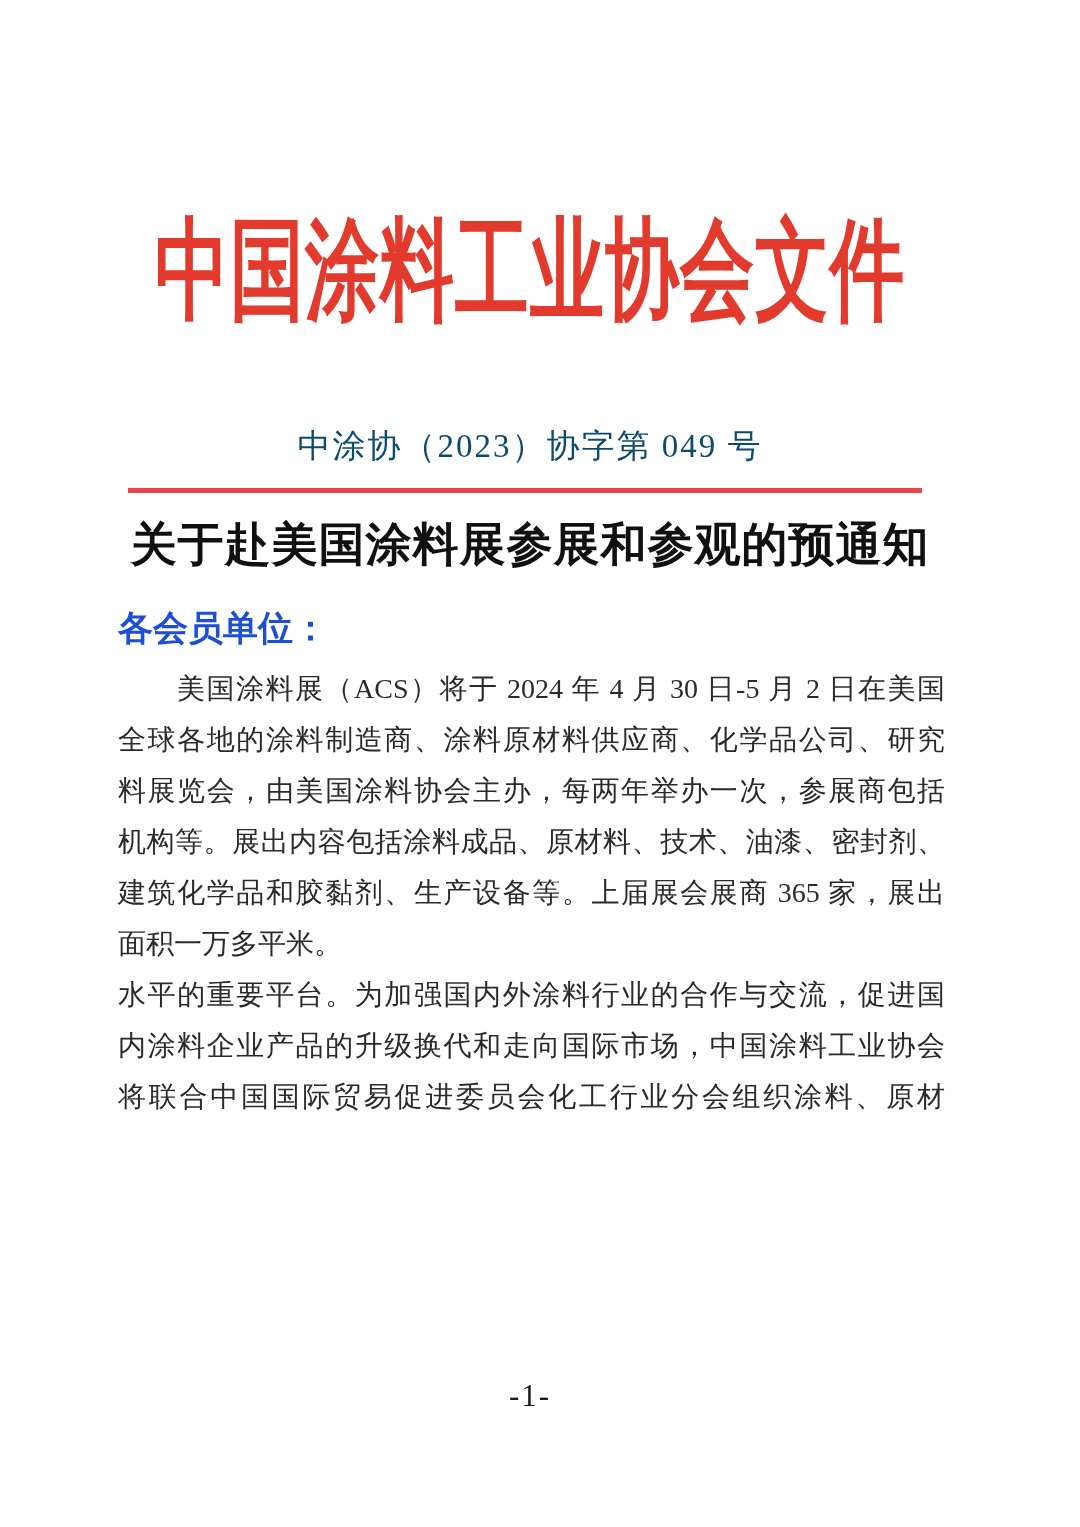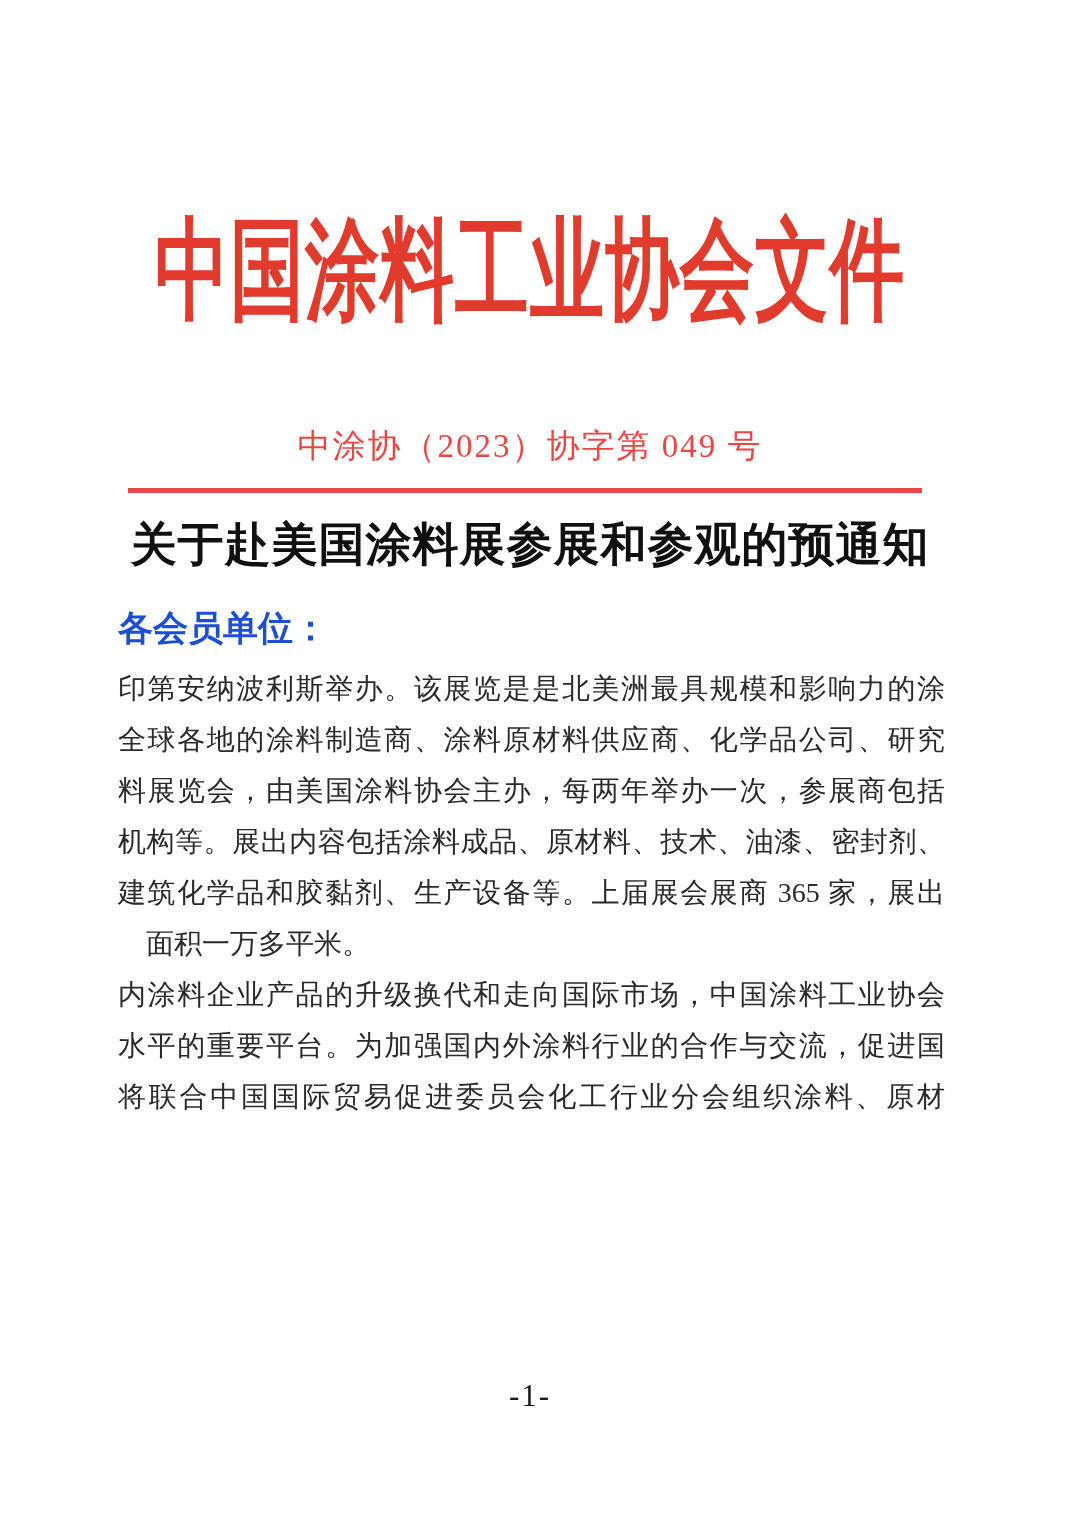--- a/index.html
+++ b/index.html
@@ -18,21 +18,21 @@
   }
   .org-title{
     position:absolute;top:220px;left:0;width:100%;height:100px;
     line-height:100px;text-align:center;
     font-size:74px;font-weight:700;color:var(--title-red);
     transform:scaleY(1.5);transform-origin:50% 50%;
     letter-spacing:1px;white-space:nowrap;
   }
   .doc-number{
     position:absolute;top:424px;left:0;width:100%;
-    text-align:center;font-size:33px;color:#ef4444;
+    text-align:center;font-size:33px;color:#0c4a6e;
     letter-spacing:2px;
   }
   .red-rule{
     position:absolute;top:488px;left:128px;width:794px;height:5px;
     background:var(--rule-red);
   }
   .doc-title{
     position:absolute;top:514px;left:0;width:100%;
     text-align:center;font-size:46px;font-weight:700;color:var(--ink-dark);
     letter-spacing:1px;white-space:nowrap;
@@ -44,21 +44,21 @@
   .body-text{
     position:absolute;top:663px;left:118px;width:827px;
     font-size:28px;color:var(--ink);
   }
   .line{
     height:51px;line-height:51px;
     text-align:justify;text-align-last:justify;
     text-justify:inter-character;
   }
   .line.indent{padding-left:59px;}
-  .line.no-fill{text-align:left;text-align-last:left;margin-left:28px;}
+  .line.no-fill{text-align:left;text-align-last:left;}
   .page-number{
     position:absolute;top:1378px;left:0;width:100%;
     text-align:center;font-size:31px;color:#1c1c1c;letter-spacing:2px;
   }
 </style>
 </head>
 <body>
 
 <div class="page">
 
@@ -67,29 +67,29 @@
   <div class="doc-number">中涂协（2023）协字第 049 号</div>
 
   <div class="red-rule"></div>
 
   <div class="doc-title">关于赴美国涂料展参展和参观的预通知</div>
 
   <div class="salutation">各会员单位：</div>
 
   <div class="body-text">
       <div>
-        <div class="line">印第安纳波利斯举办。该展览是是北美洲最具规模和影响力的涂</div>
+        <div class="line indent">美国涂料展（ACS）将于 2024 年 4 月 30 日-5 月 2 日在美国</div>
         <div class="line">全球各地的涂料制造商、涂料原材料供应商、化学品公司、研究</div>
         <div class="line">料展览会，由美国涂料协会主办，每两年举办一次，参展商包括</div>
         <div class="line">机构等。展出内容包括涂料成品、原材料、技术、油漆、密封剂、</div>
         <div class="line">建筑化学品和胶黏剂、生产设备等。上届展会展商 365 家，展出</div>
         <div class="line no-fill">面积一万多平米。</div>
       </div>
       <div>
+        <div class="line">水平的重要平台。为加强国内外涂料行业的合作与交流，促进国</div>
         <div class="line">内涂料企业产品的升级换代和走向国际市场，中国涂料工业协会</div>
-        <div class="line">水平的重要平台。为加强国内外涂料行业的合作与交流，促进国</div>
         <div class="line">将联合中国国际贸易促进委员会化工行业分会组织涂料、原材</div>
       </div>
     </div>
 
   <div class="page-number">-1-</div>
 
 </div>
 
 </body></html>

